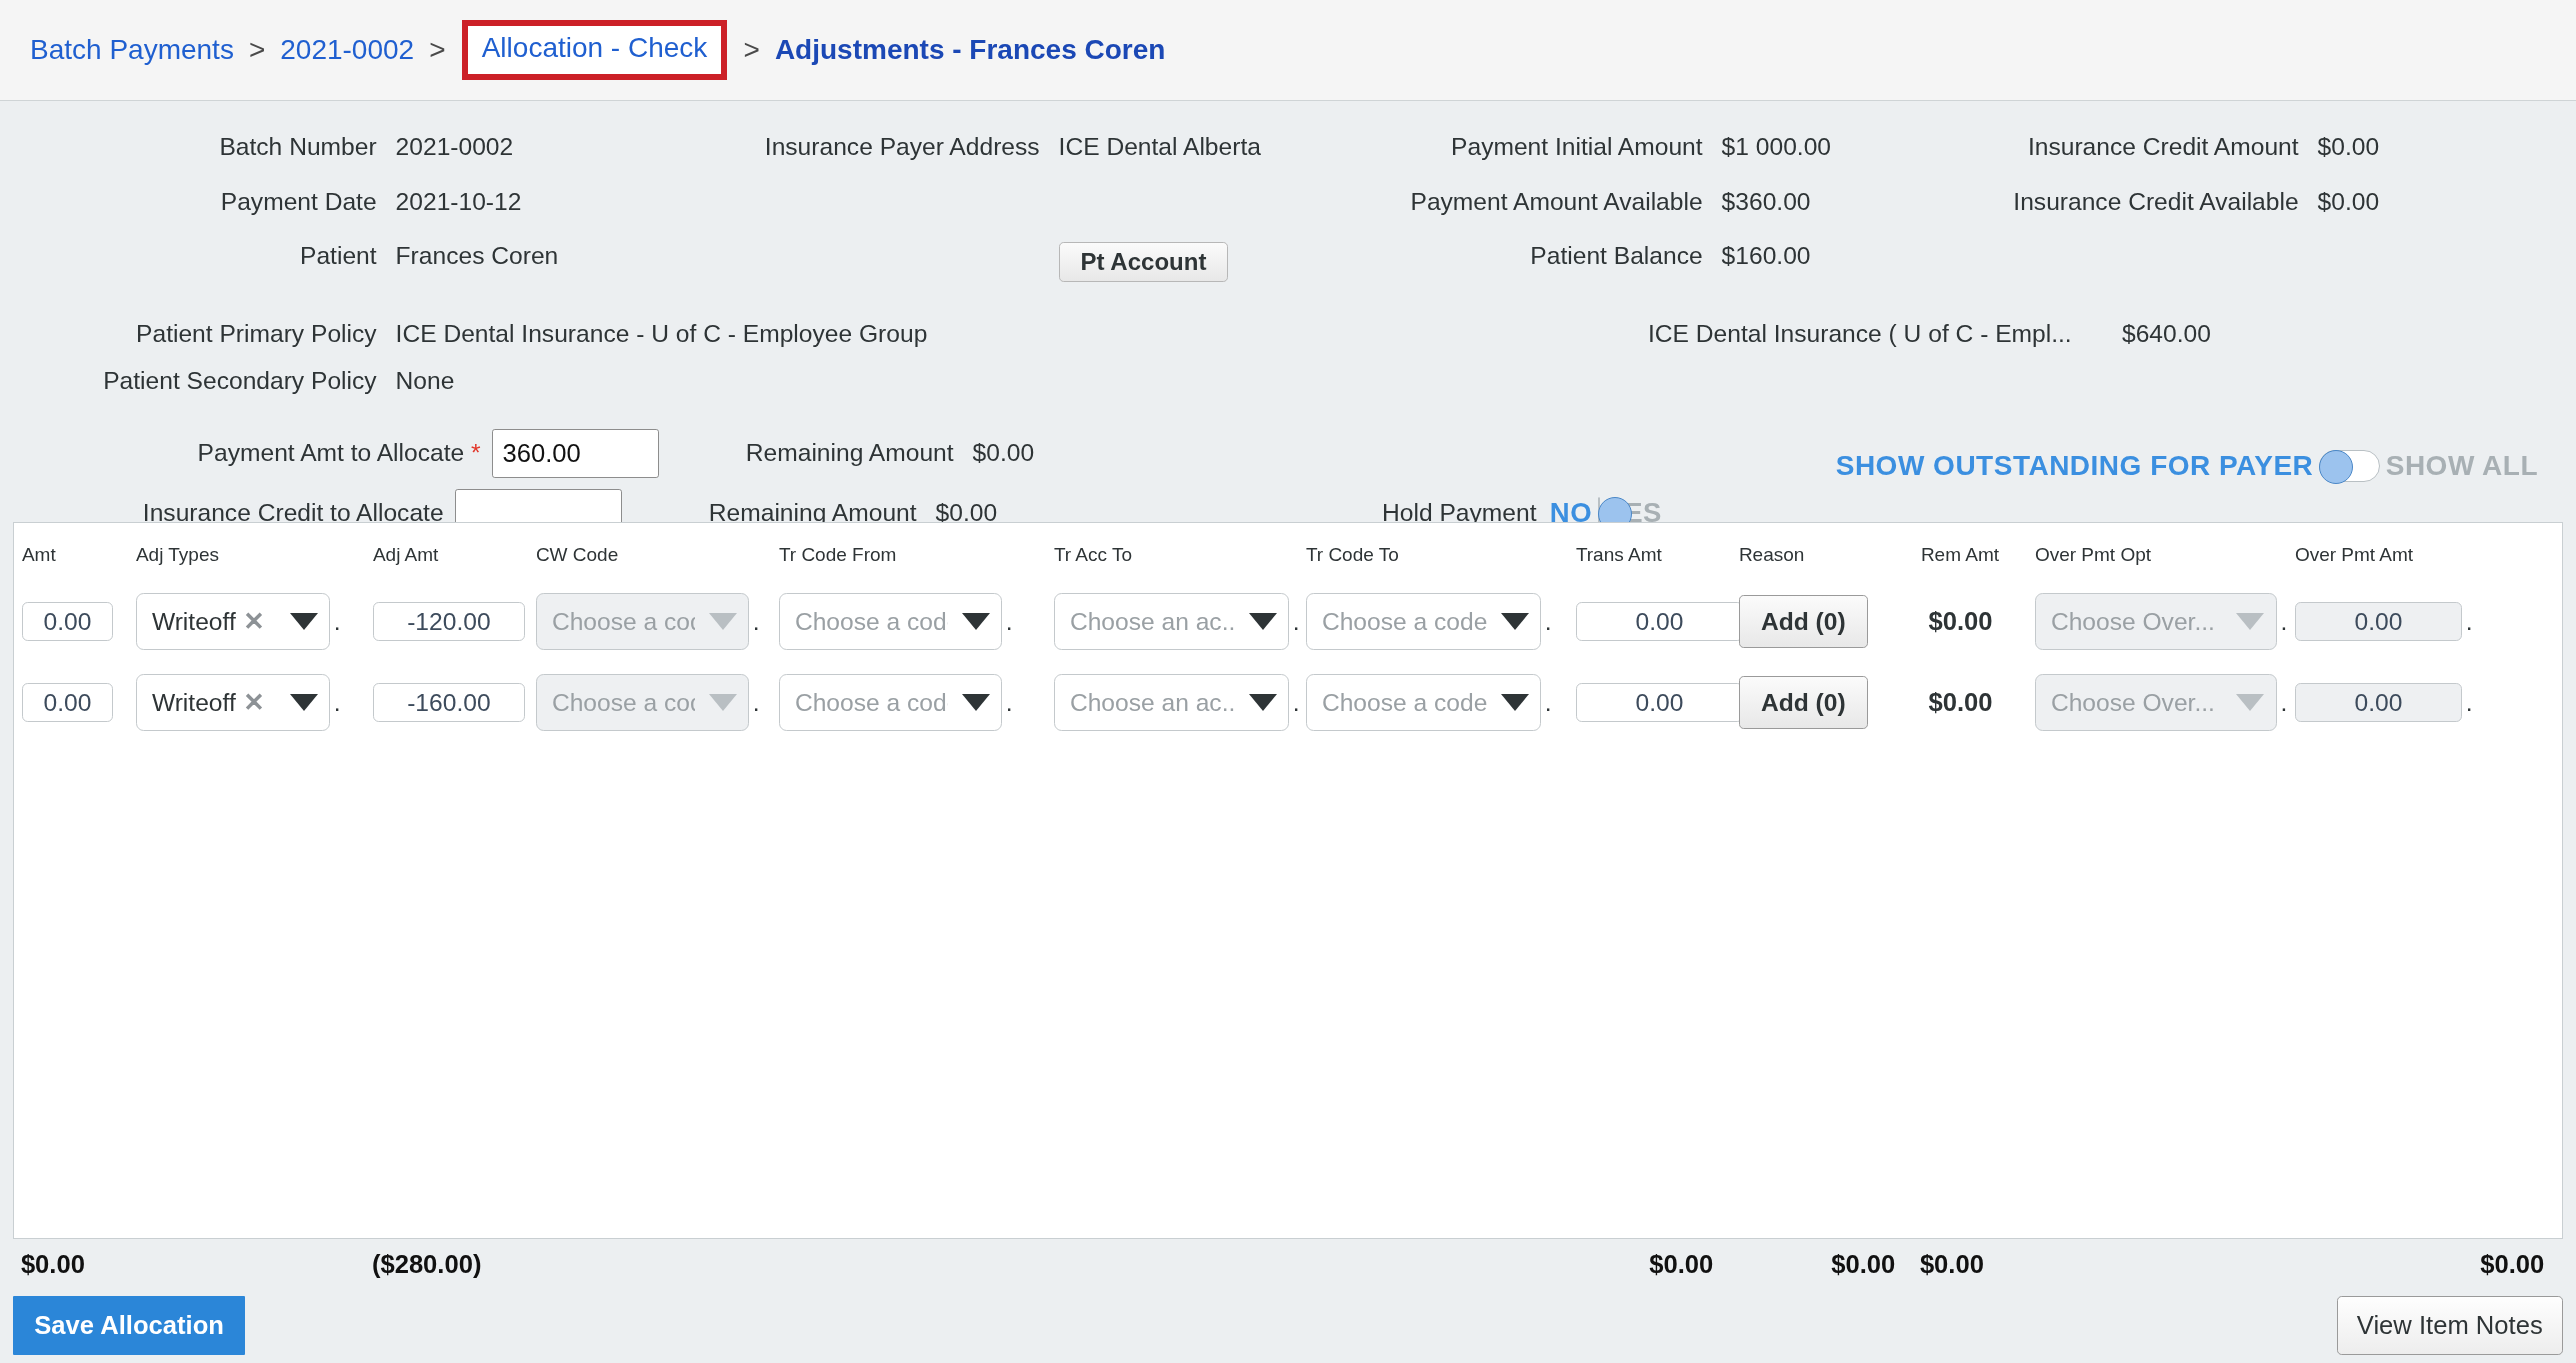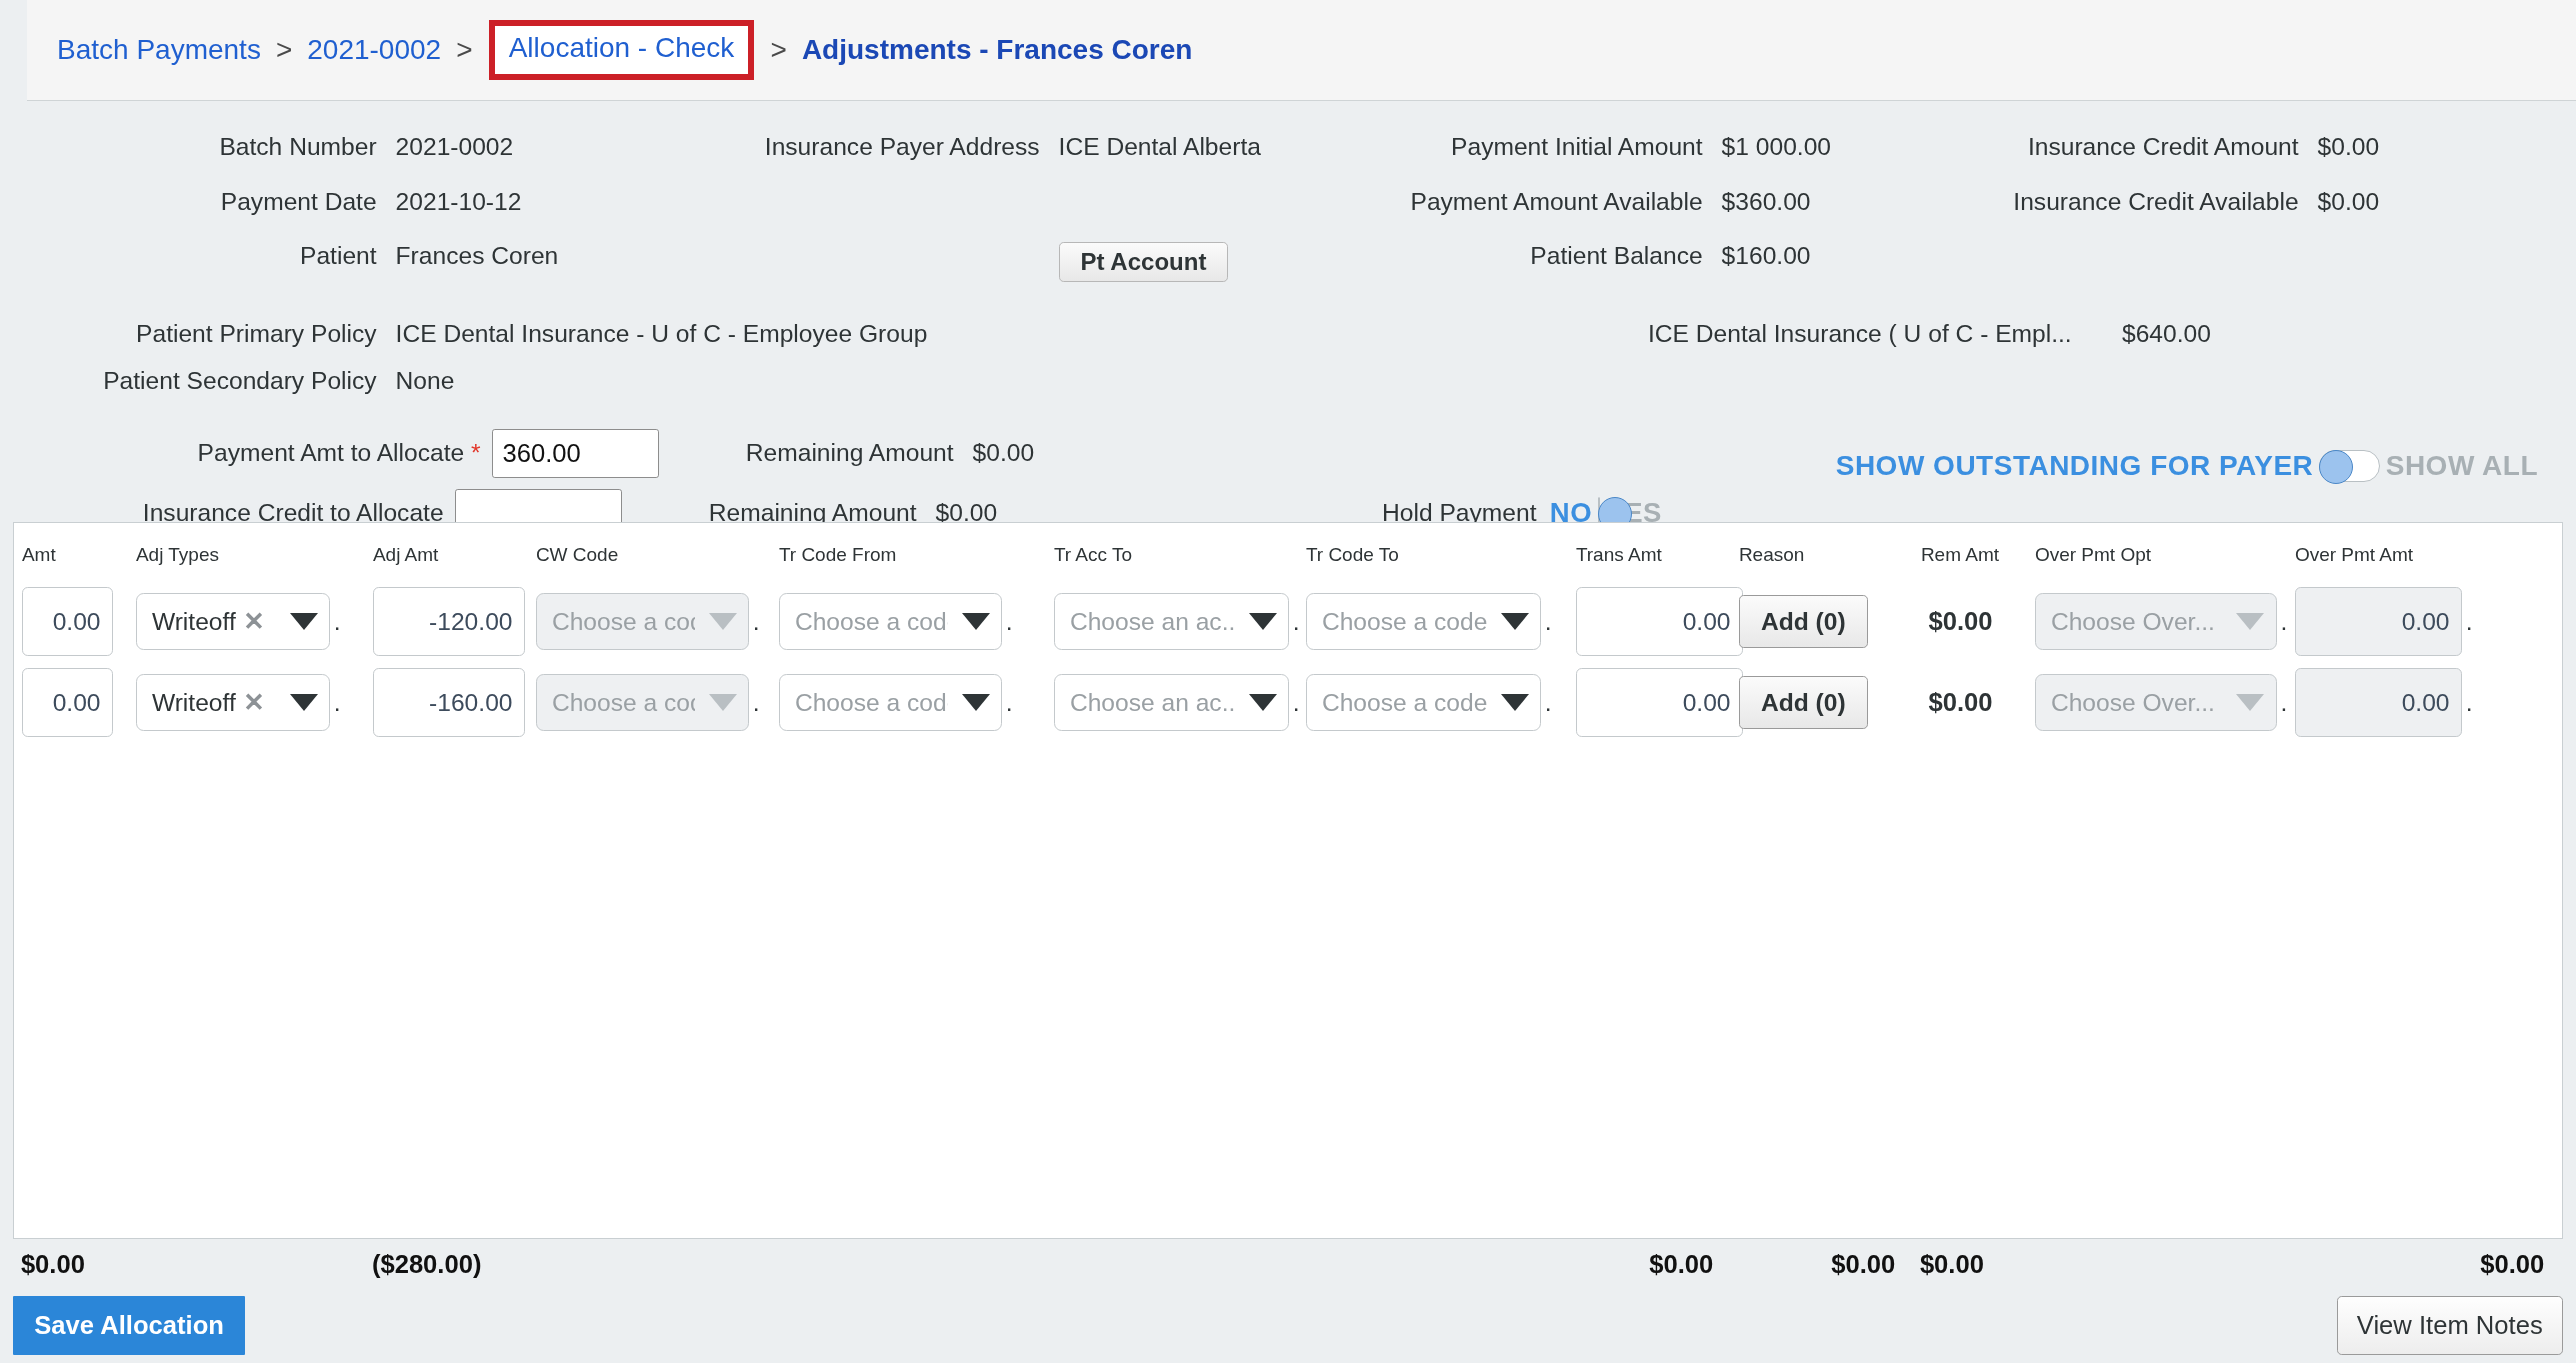--- a/index.html
+++ b/index.html
@@ -23,21 +23,20 @@
   .crumb-bar {
     height: 101px;
     background: #f5f5f5;
     border-bottom: 1.9px solid #cfd4d6;
     display: flex;
     align-items: center;
     padding-left: 30px;
     flex: 0 0 auto;
     position: relative;
     z-index: 5;
-    margin-left: 27px;
   }
   .crumb {
     font-size: 28px;
     color: #1f5fd0;
     white-space: nowrap;
     cursor: pointer;
   }
   .crumb.current {
     color: #1b48b5;
     font-weight: bold;
@@ -196,27 +195,27 @@
     align-items: center;
     height: 81px;
   }
   .cell { display: flex; align-items: center; padding-left: 7.6px; }
   .cell.dotted::after {
     content: "."; color: #2e3436; font-size: 24.6px;
     margin-left: 3.8px; margin-right: 0;
   }
 
   .num-input {
-    height: 69px;
+    height: 39px;
     border: 0.9px solid #c4c9cc;
     border-radius: 5.7px;
     background: #ffffff;
     font-size: 24.6px;
     color: #3d4b5c;
-    text-align: right;
+    text-align: center;
     padding: 0 11.4px;
     font-family: "Liberation Sans", sans-serif;
   }
   .num-input.w-amt { width: 91px; }
   .num-input.w-adj { width: 152px; }
   .num-input.w-trans { width: 167px; }
   .num-input.disabled {
     background: #eef0f2;
     color: #3d4b5c;
   }

